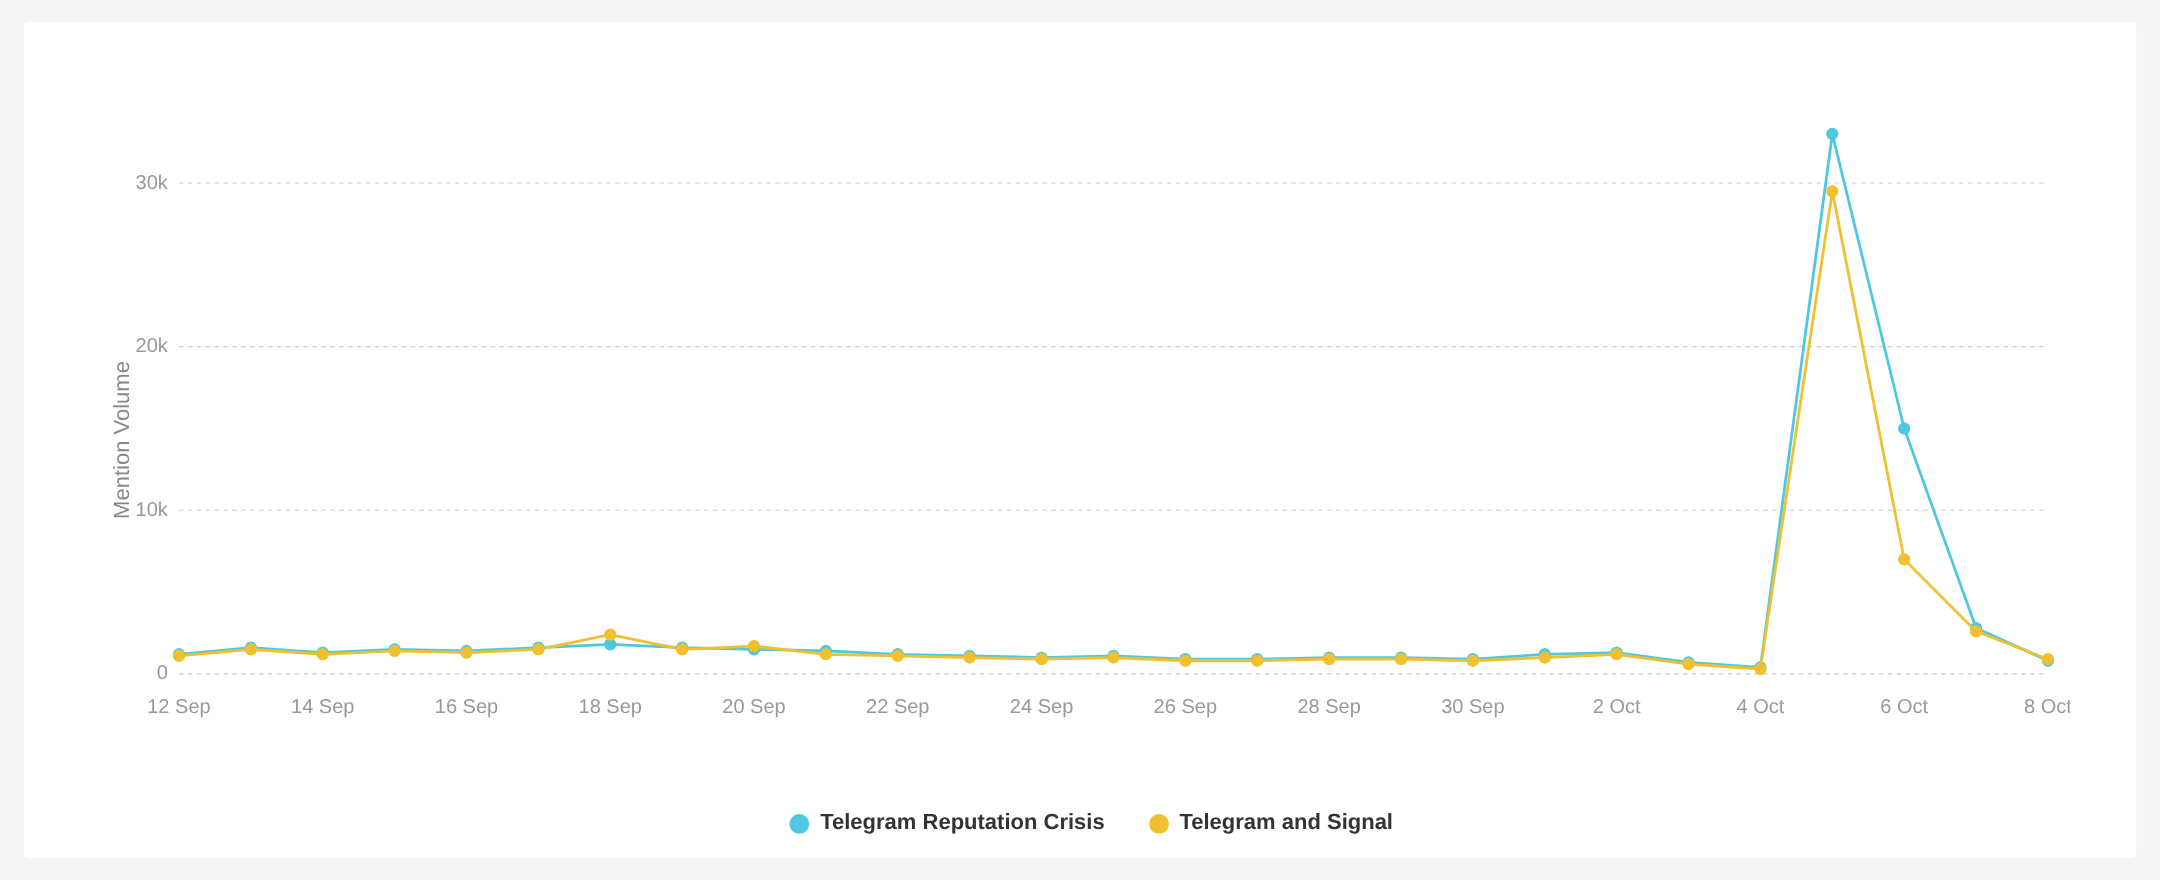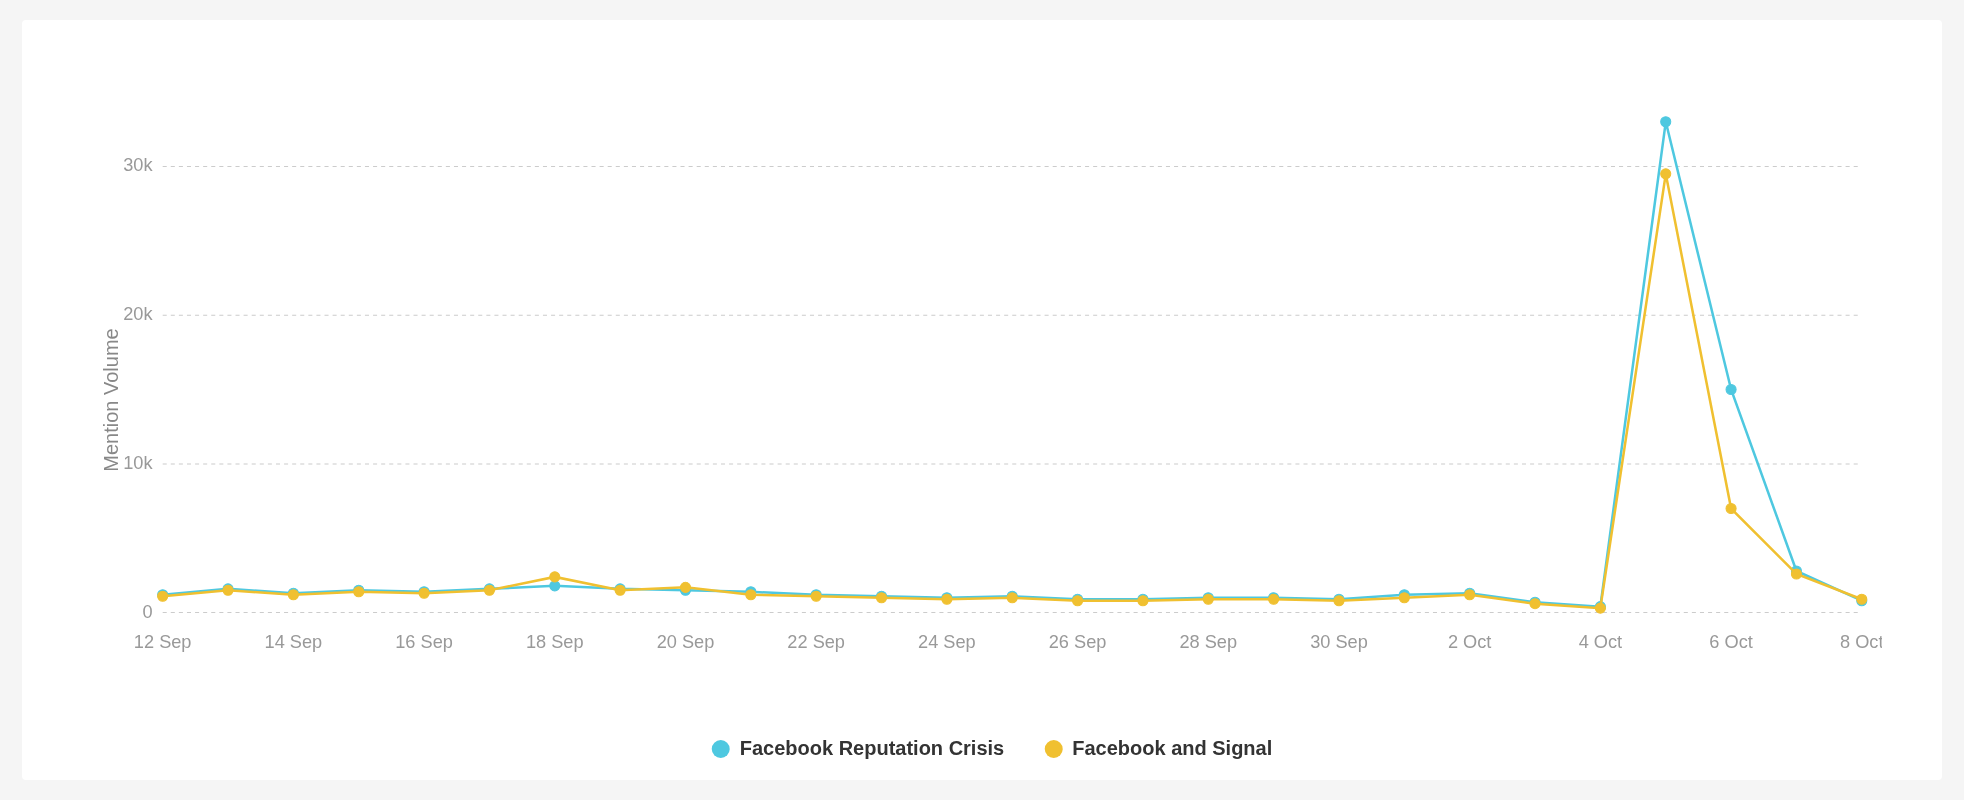--- a/index.html
+++ b/index.html
@@ -143,21 +143,21 @@
         <circle cx="1416.923076923077" cy="511.1764705882353" r="5" fill="#f0c030" stroke="#f0c030"></circle>
         <circle cx="1481.5384615384614" cy="515.5882352941177" r="5" fill="#f0c030" stroke="#f0c030"></circle>
         <circle cx="1546.1538461538462" cy="86.1764705882353" r="5" fill="#f0c030" stroke="#f0c030"></circle>
         <circle cx="1610.769230769231" cy="417.05882352941177" r="5" fill="#f0c030" stroke="#f0c030"></circle>
         <circle cx="1675.3846153846155" cy="481.7647058823529" r="5" fill="#f0c030" stroke="#f0c030"></circle>
         <circle cx="1740" cy="506.7647058823529" r="5" fill="#f0c030" stroke="#f0c030"></circle>
       </svg>
     <div class="legend">
       <div class="legend-item">
         <div class="legend-dot" style="background:#4ec8e0;"></div>
-        <span>Facebook Reputation Crisis</span>
+        <span>Telegram Reputation Crisis</span>
       </div>
       <div class="legend-item">
         <div class="legend-dot" style="background:#f0c030;"></div>
-        <span>Facebook and Signal</span>
+        <span>Telegram and Signal</span>
       </div>
     </div>
   </div>
 </div>
 
 </body></html>

